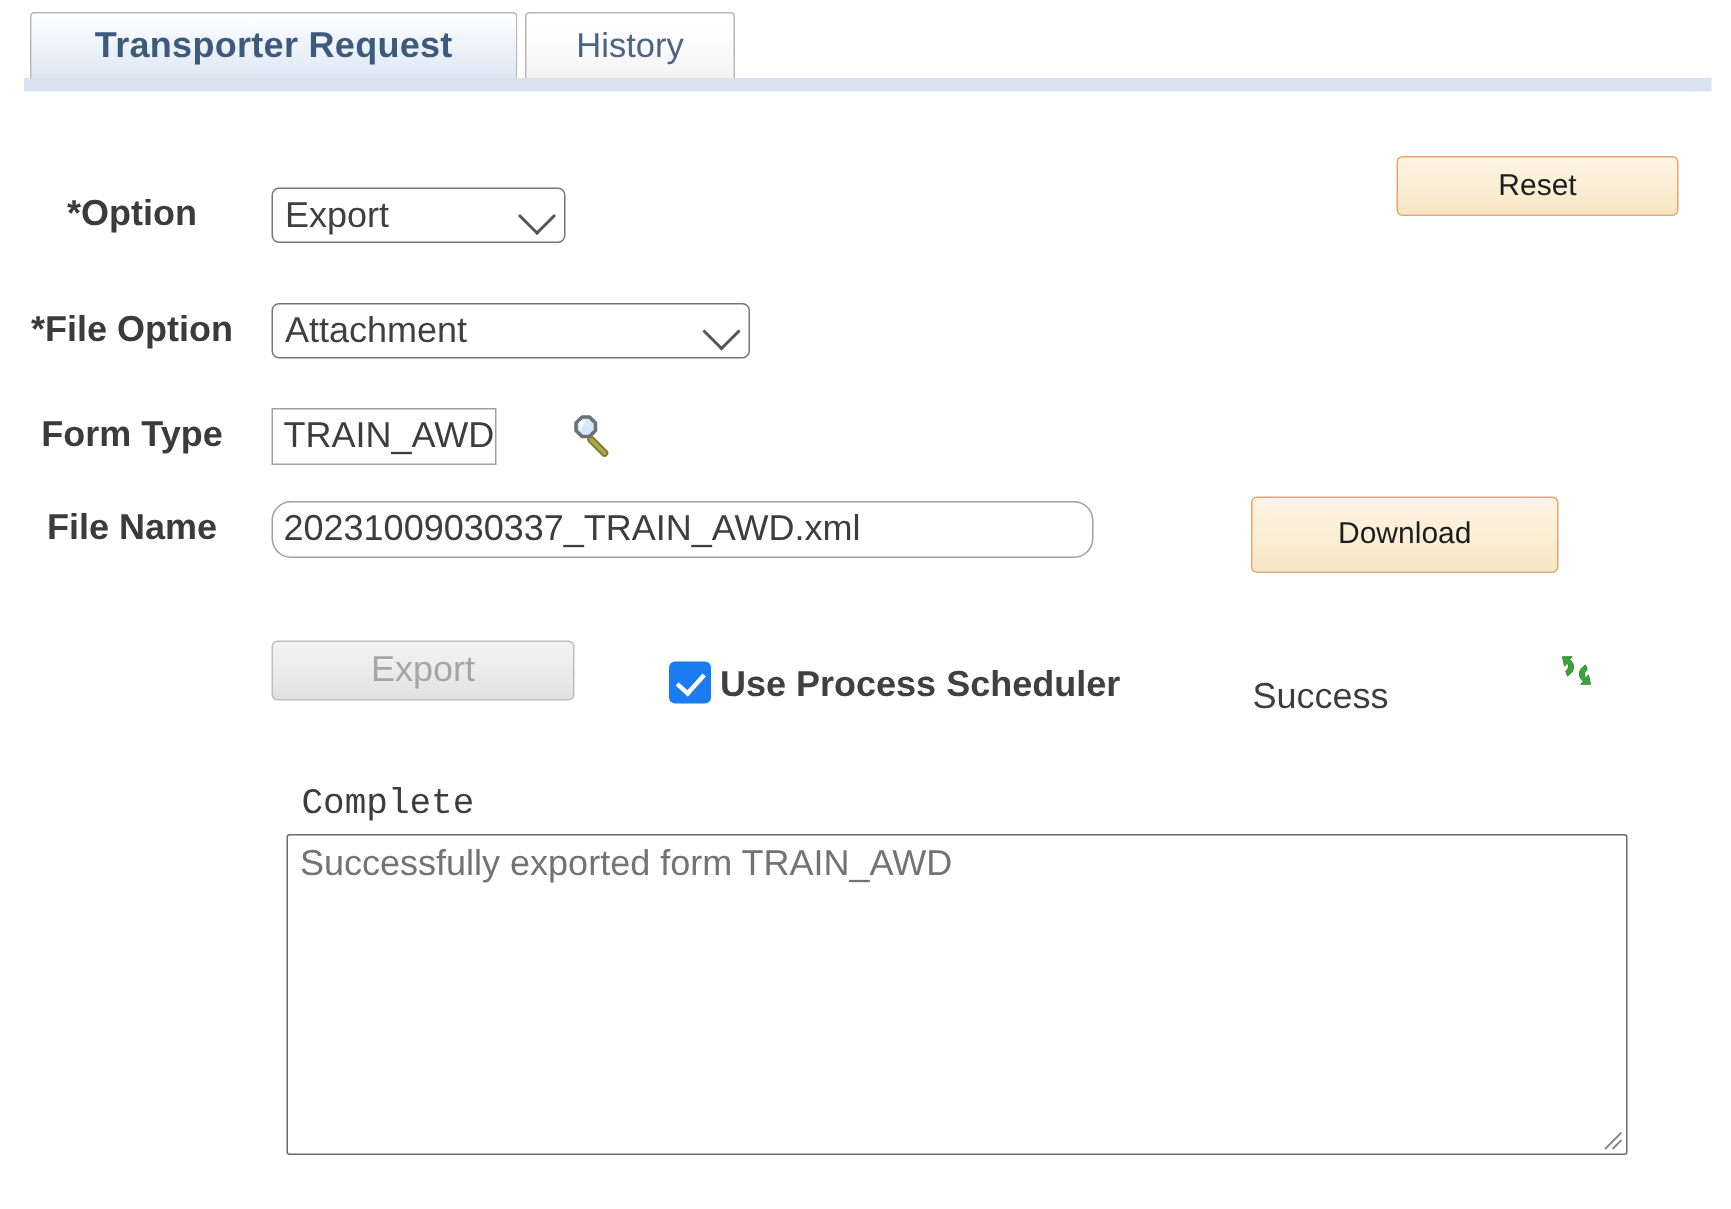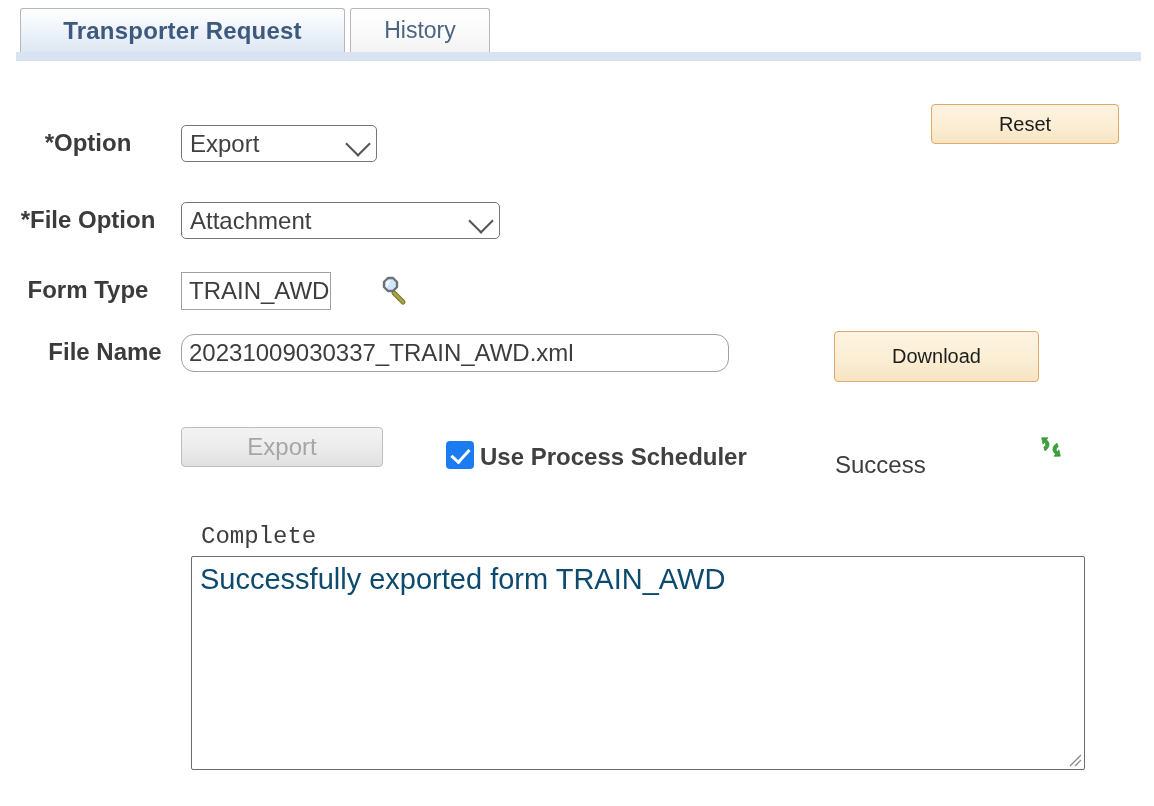--- a/index.html
+++ b/index.html
@@ -220,22 +220,22 @@
     background: #ffffff;
     border: 1px solid #6b6b6b;
     border-radius: 2px;
     overflow: hidden;
   }
   .ta-text {
     position: absolute;
     left: 8px;
     top: 4px;
     right: 8px;
-    font-size: 29px;
-    color: #0c4a6e;
+    font-size: 24px;
+    color: #737373;
     line-height: 1.25;
     white-space: pre-wrap;
   }
   .ta-grip {
     position: absolute;
     right: 2px;
     bottom: 2px;
     width: 16px;
     height: 16px;
   }
@@ -277,21 +277,21 @@
   </div>
   <div class="lookup" style="left:377px; top:276px;">
     <svg viewBox="0 0 30 30" width="30" height="30">
       <line x1="17" y1="17" x2="26" y2="26" stroke="#7d7a2a" stroke-width="5" stroke-linecap="round"></line>
       <line x1="17" y1="17" x2="26" y2="26" stroke="#a8a44a" stroke-width="2.6" stroke-linecap="round"></line>
       <polygon points="11,2 16,2 20,6 20,11 16,15 11,15 7,11 7,6" fill="#cfe8fb" stroke="#6f7073" stroke-width="2.4" stroke-linejoin="round"></polygon>
       <path d="M9 5 L14 4 L9.5 12 Z" fill="#ffffff" opacity="0.75"></path>
     </svg>
   </div>
 
-  <div class="field-label lbl-col" style="top:338px;margin-left:17px;">File Name</div>
+  <div class="field-label lbl-col" style="top:338px;">File Name</div>
   <div class="txt" style="left:181px; top:334px; width:548px; height:38px;border-radius:13px;">
     <span>20231009030337_TRAIN_AWD.xml</span>
   </div>
 
   <div class="btn-peach" style="left:834px; top:331px; width:205px; height:51px;">
     <span>Download</span>
   </div>
 
   <div class="btn-disabled" style="left:181px; top:427px; width:202px; height:40px;">
     <span>Export</span>

